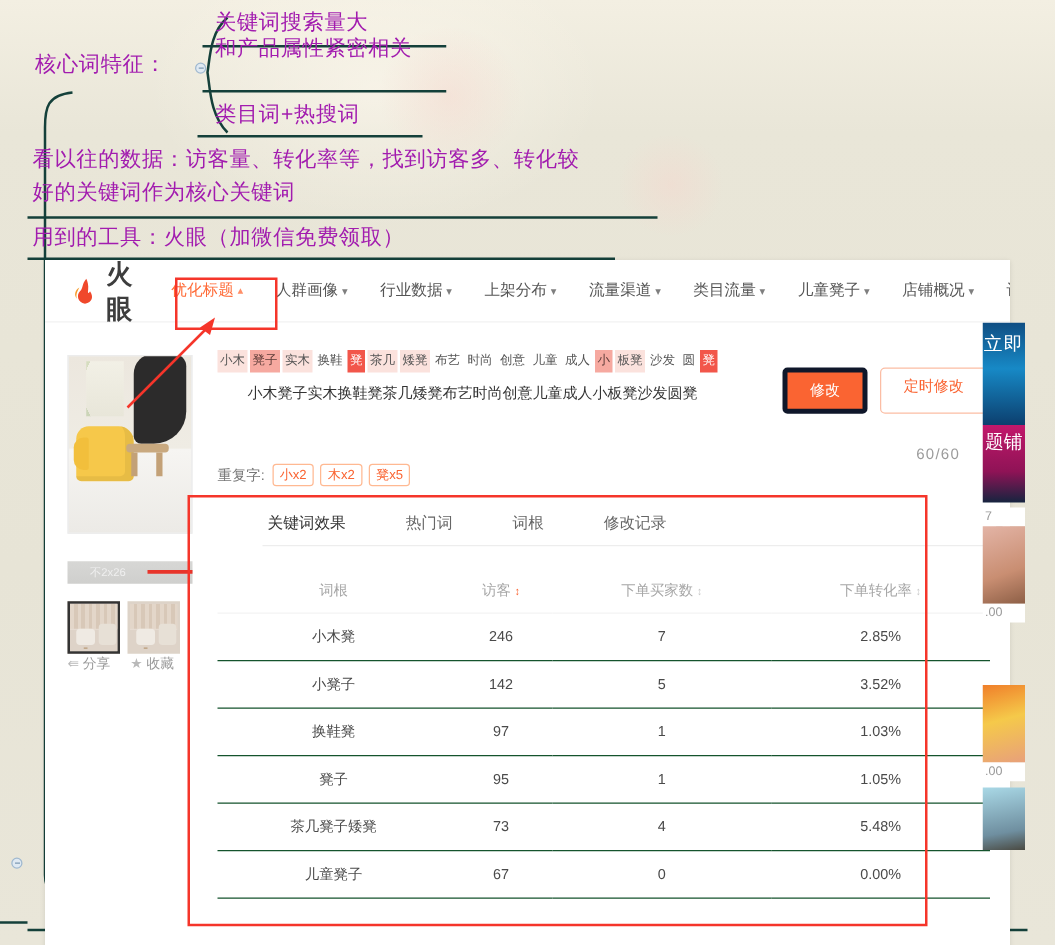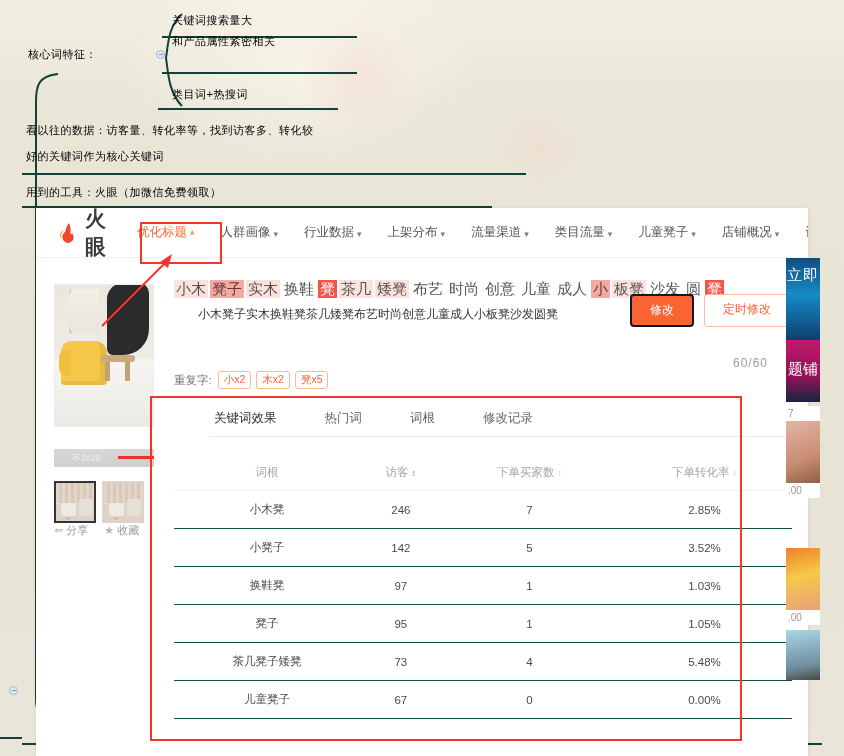--- a/index.html
+++ b/index.html
@@ -20,25 +20,26 @@
   }
   .faint-blob {
     position:absolute; border-radius:50%;
     background:radial-gradient(circle, rgba(246,214,205,.45), rgba(246,214,205,0) 70%);
     pointer-events:none;
   }
 
   
   .ann-text {
     position:absolute;
-    color:#000000;
-    font-size:11px;
+    color:#a21caf;
+    font-size:17px;
     line-height:24px;
     letter-spacing:.5px;
     white-space:pre;
+    font-family:Liberation Mono, monospace;
   }
   .ann-line {
     position:absolute;
     background:#14403a;
     height:2px;
   }
   .bullet-dot {
     position:absolute; width:9px; height:9px; border-radius:50%;
     border:1.5px solid #9fb8cf; background:#dfe9f2;
   }
@@ -143,31 +144,31 @@
   .thumb-sm .st2{position:absolute;left:23px;top:16px;width:14px;height:17px;background:#e7e0d6;border-radius:3px;box-shadow:0 11px 0 -7px #b89a76;}
   .thumb-sm .stripes{position:absolute;left:0;top:0;width:100%;height:20px;
      background:repeating-linear-gradient(90deg,#e3d6c9 0 3px,#d8c8b8 3px 6px);}
 
   .share-row { display:flex; gap:16px; font-size:11px; color:#9a9a9a; align-items:center;}
   .share-row span.ico { color:#b9b9b9; font-size:11px; }
 
   .right-col { flex:1; padding:12px 16px 0 8px; position:relative; min-width:0; }
 
   
-  .chips { display:flex; flex-wrap:wrap; align-items:center; gap:0px; font-size:15px; line-height:16px;}
+  .chips { display:flex; flex-wrap:wrap; align-items:center; gap:0px; font-size:10px; line-height:16px;}
   .chip { padding:1px 2px; margin-right:2px; color:#444; }
 
   .title-line {
     margin-top:8px; font-size:12px; color:#333; padding-left:24px;
   }
   .btn-area { position:absolute; right:18px; top:26px; display:flex; gap:10px; }
   .btn {
     font-size:12px; padding:6px 18px; border-radius:4px; cursor:pointer; white-space:nowrap;
   }
-  .btn.primary { background:#fa6432; color:#fff; border:2px solid #0f172a;font-family:Liberation Mono, monospace; }
+  .btn.primary { background:#fa6432; color:#fff; border:4px solid #0f172a;font-family:Liberation Mono, monospace; }
   .btn.ghost { background:#fff; color:#fa6432; border:1px solid #fbbda4; }
   .counter { position:absolute; right:40px; top:88px; font-size:12px; color:#9b9b9b; letter-spacing:1px;}
 
   .dupe-row { margin-top:48px; display:flex; align-items:center; gap:6px; font-size:11.5px; color:#777;text-align:right;}
   .dupe-tag {
     border:1px solid #ffb992; color:#fa6432; border-radius:3px; padding:1px 5px; font-size:10.5px;
   }
 
   
   .tabs {
@@ -201,21 +202,21 @@
     position:absolute; left:786px; top:258px; width:34px; height:476px;
     overflow:hidden;
   }
   .rail-card { position:absolute; left:0; width:34px; }
   .rail-banner {
     height:82px; background:linear-gradient(180deg,#0f4e83,#1789c6 45%,#0c3f6e 100%);
     color:#fff; font-size:15px; text-align:center; padding-top:8px; letter-spacing:1px;
   }
   .rail-banner2 {
     height:62px; background:linear-gradient(180deg,#c2186b,#8f1356 60%,#16243f 100%);
-    color:#fff; font-size:15px; text-align:center; padding-top:20px;
+    color:#fff; font-size:15px; text-align:center; padding-top:4px;
   }
   .rail-pic1 { height:62px; background:linear-gradient(160deg,#e3b4a6,#c98e72 60%,#8d5f46); }
   .rail-pic2 { height:62px; background:linear-gradient(165deg,#f07f2a,#f5c94a 45%,#e8a07b); }
   .rail-pic3 { height:50px; background:linear-gradient(170deg,#a9d8e6,#6f8fa0 70%,#4a4a42); }
   .rail-txt { font-size:10px; color:#999; padding:2px 0 2px 2px; background:#fff;}
 
   
   .red-rect { position:absolute; border:2px solid #f5352a; pointer-events:none; }
 
   

